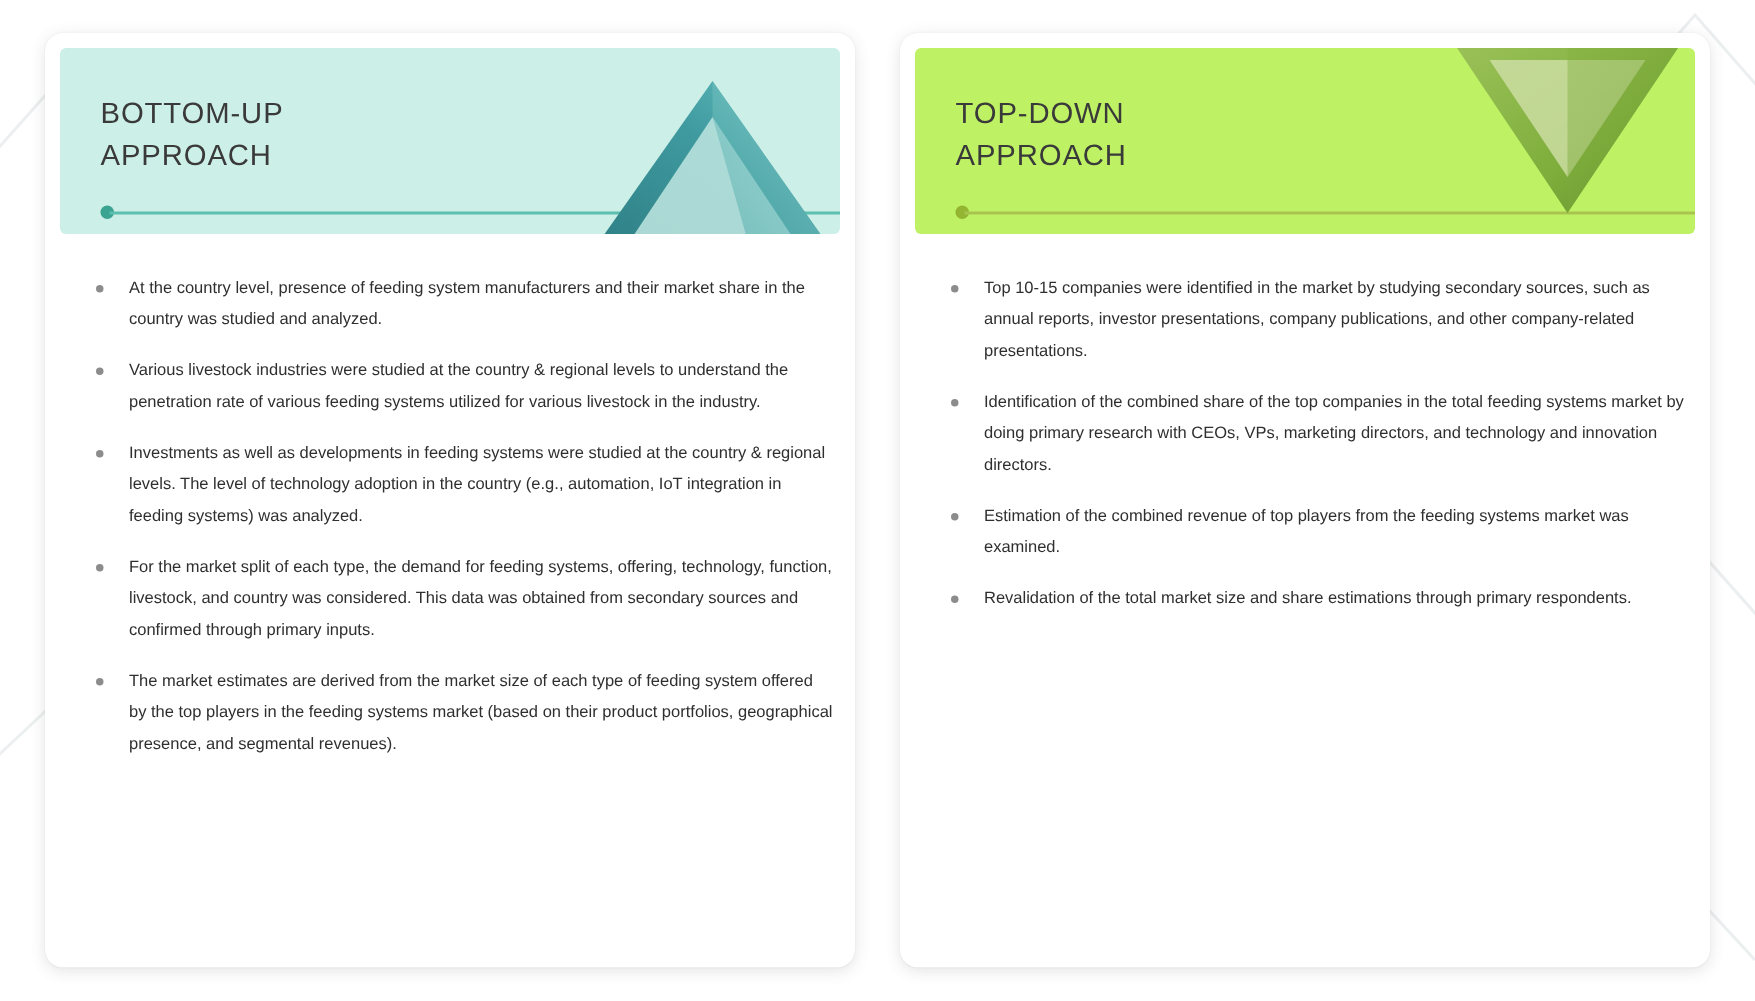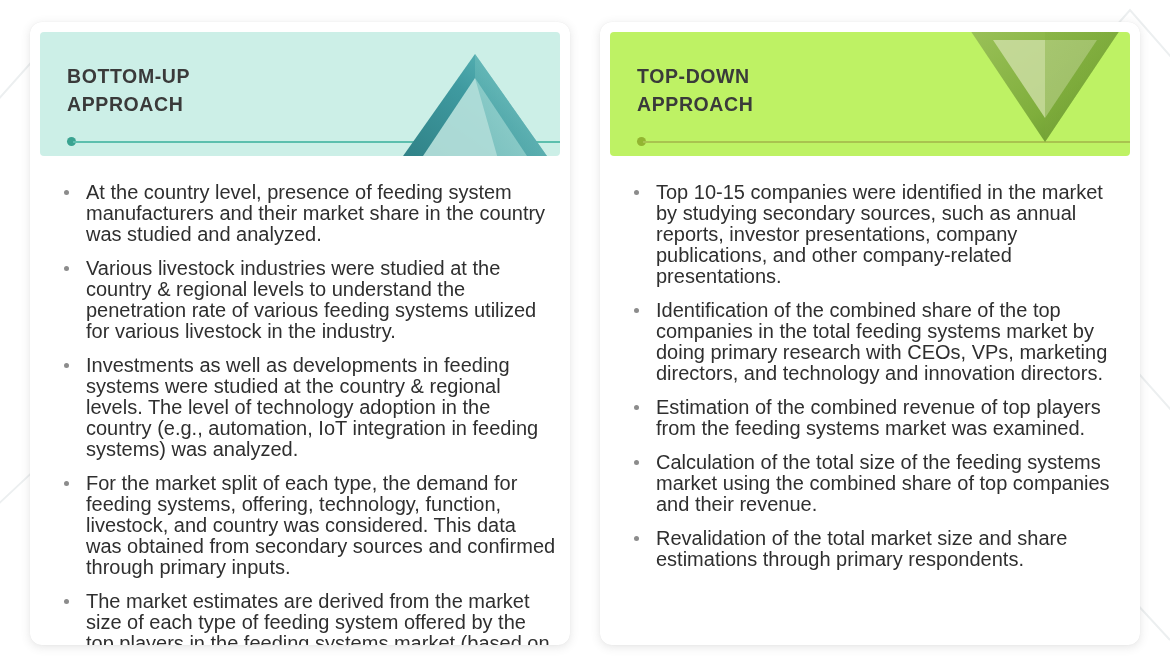--- a/index.html
+++ b/index.html
@@ -63,21 +63,21 @@
   .header.olive { background: #bef264; }
 
   .header-title {
     position: absolute;
     left: 27px;
     top: 30px;
     font-size: 19.5px;
     letter-spacing: 0.6px;
     line-height: 28px;
     color: #3a3a3a;
-    font-weight: bold;
+    font-weight: normal;
     text-transform: uppercase;
     white-space: pre-line;
   }
 
   .underline {
     position: absolute;
     left: 27px;
     right: 0px;
     top: 108px;
     height: 2px;
@@ -119,21 +119,21 @@
   }
   .list ul {
     list-style: none;
     margin: 0;
     padding: 0;
   }
   .list li {
     position: relative;
     padding-left: 30px;
     margin-bottom: 13px;
-    font-size: 20px;
+    font-size: 11px;
     line-height: 21px;
     color: #2f2f2f;
   }
   .list li:last-child { margin-bottom: 0; }
   .list li .bullet {
     position: absolute;
     left: 8px;
     top: 8px;
     width: 5px;
     height: 5px;
@@ -257,23 +257,19 @@
         <li>
           <span class="bullet"></span>
           <span class="bullet-text">Identification of the combined share of the top companies in the total feeding systems market by doing primary research with CEOs, VPs, marketing directors, and technology and innovation directors.</span>
         </li>
         <li>
           <span class="bullet"></span>
           <span class="bullet-text">Estimation of the combined revenue of top players from the feeding systems market was examined.</span>
         </li>
         <li>
           <span class="bullet"></span>
-          <span class="bullet-text">Calculation of the total size of the feeding systems market using the combined share of top companies and their revenue.</span>
-        </li>
-        <li>
-          <span class="bullet"></span>
           <span class="bullet-text">Revalidation of the total market size and share estimations through primary respondents.</span>
         </li>
       </ul>
     </div>
   </section>
 
 </div>
 
 </body></html>

